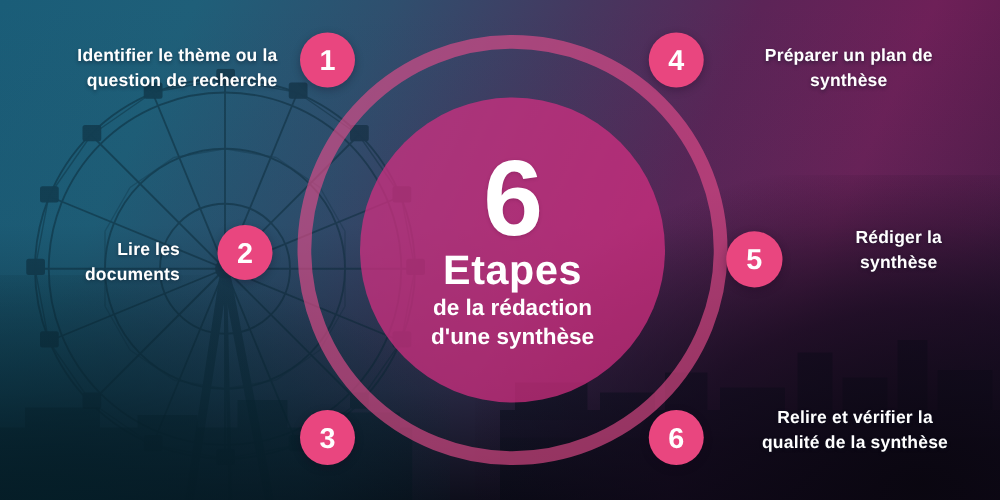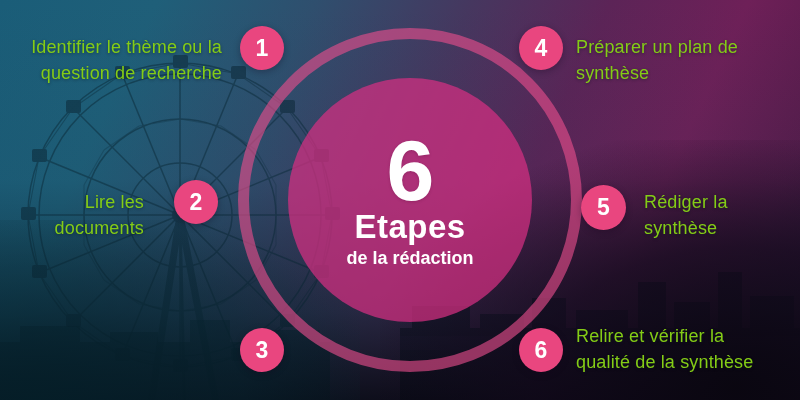--- a/index.html
+++ b/index.html
@@ -75,33 +75,33 @@
     position:absolute;width:44px;height:44px;border-radius:50%;
     background:#e9467f;
     display:flex;align-items:center;justify-content:center;
     color:#fff;font-size:23px;font-weight:600;line-height:1;
     box-shadow:0 2px 7px rgba(20,5,25,.30);
   }
   .badge.b5{width:45px;height:45px;}
 
   
   .label{
-    position:absolute;color:#84cc16;font-size:18px;font-weight:400;
+    position:absolute;color:#ffffff;font-size:14px;font-weight:700;
     line-height:1.42;letter-spacing:.15px;
     text-shadow:0 1px 3px rgba(10,20,35,.45);
     white-space:pre-line;
   }
   .label.right-al{text-align:right;}
-  .label.left-al{text-align:left;}
+  .label.left-al{text-align:center;}
 
   .p1{left:8px;top:35px;width:214px;}
   .p2{left:4px;top:190px;width:140px;}
   .p3{left:8px;top:337px;width:222px;}
   .p4{left:576px;top:35px;width:206px;}
-  .p5{left:644px;top:190px;width:150px;}
+  .p5{left:644px;top:180px;width:150px;}
   .p6{left:576px;top:324px;width:216px;}
 
   .bd1{left:240px;top:26px;}
   .bd2{left:174px;top:180px;}
   .bd3{left:240px;top:328px;}
   .bd4{left:519px;top:26px;}
   .bd5{left:581px;top:185px;}
   .bd6{left:519px;top:328px;}
 </style>
 </head>
@@ -224,20 +224,21 @@
   <div class="bg-vert"></div>
   <div class="bg-bl"></div>
   <div class="bg-br"></div>
 
   <div class="ring"></div>
   <div class="disc"></div>
   <div class="center-text">
     <div class="c-num">6</div>
     <div class="c-word">Etapes</div>
     <div class="c-sub1">de la rédaction</div>
+    <div class="c-sub2">d'une synthèse</div>
   </div>
 
   <div class="badge bd1">
       <span>1</span>
     </div>
   <div class="badge bd2">
       <span>2</span>
     </div>
   <div class="badge bd3">
       <span>3</span>

